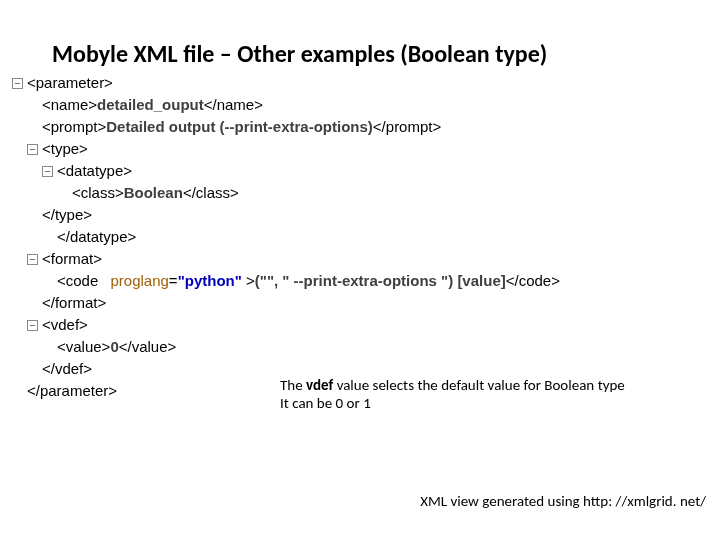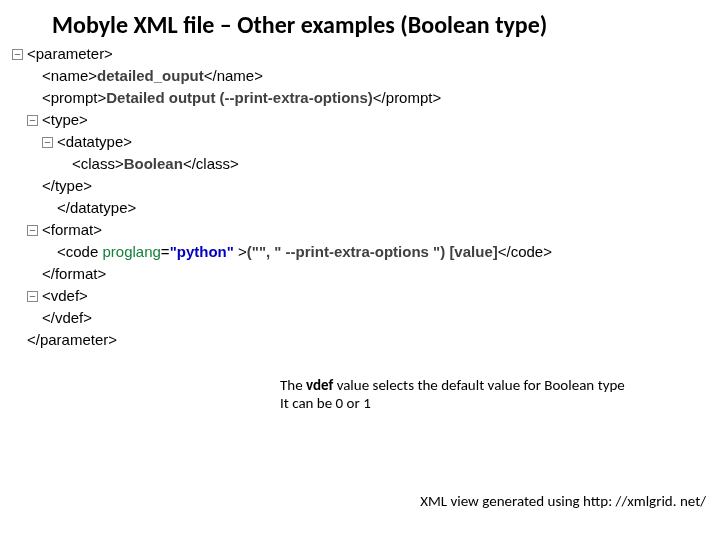--- a/index.html
+++ b/index.html
@@ -10,20 +10,21 @@
     font-family: "Segoe UI", Arial, sans-serif;
     background: #fff;
     color: #000;
     position: relative;
   }
   .title {
     font-family: Calibri, "Segoe UI", Arial, sans-serif;
     font-size: 24px;
     font-weight: 700;
     padding: 10px 0 4px 52px;
+    margin-top: 29px;
   }
   .xml-tree {
     font-family: "Segoe UI", Arial, sans-serif;
     font-size: 15px;
     line-height: 22px;
     padding-left: 12px;
   }
   .row {
     display: flex;
     align-items: center;
@@ -38,21 +39,21 @@
     border: 1px solid #888;
     color: #555;
     font-size: 11px;
     line-height: 9px;
     margin-right: 4px;
     box-sizing: border-box;
     background: #fff;
   }
   .sp { display: inline-block; width: 15px; }
   .tag   { color: #000000; text-align: center; }    
-  .attr  { color: #15803d; }
+  .attr  { color: #a16207; margin-left: 8px; }
   .attrv { color: #0000c0; font-weight: 700; }
   .txt   { color: #404040; font-weight: 600; }
   .bold  { font-weight: 700; }
   .note {
     position: absolute;
     left: 280px;
     top: 376px;
     font-family: Calibri, Arial, sans-serif;
     font-size: 15px;
     line-height: 18px;
@@ -132,20 +133,24 @@
     <span class="sp"></span><span class="sp"></span>
     <span class="tag">&lt;/format&gt;</span>
   </div>
 
   <div class="row">
     <span class="sp"></span>
     <span class="toggle">−</span>
     <span class="tag">&lt;vdef&gt;</span>
   </div>
 
+  <div class="row">
+    <span class="sp"></span><span class="sp"></span><span class="sp"></span>
+    <span class="tag">&lt;value&gt;</span><span class="txt">0</span><span class="tag">&lt;/value&gt;</span>
+  </div>
 
   <div class="row">
     <span class="sp"></span><span class="sp"></span>
     <span class="tag">&lt;/vdef&gt;</span>
   </div>
 
   <div class="row">
     <span class="sp"></span>
     <span class="tag">&lt;/parameter&gt;</span>
   </div>

